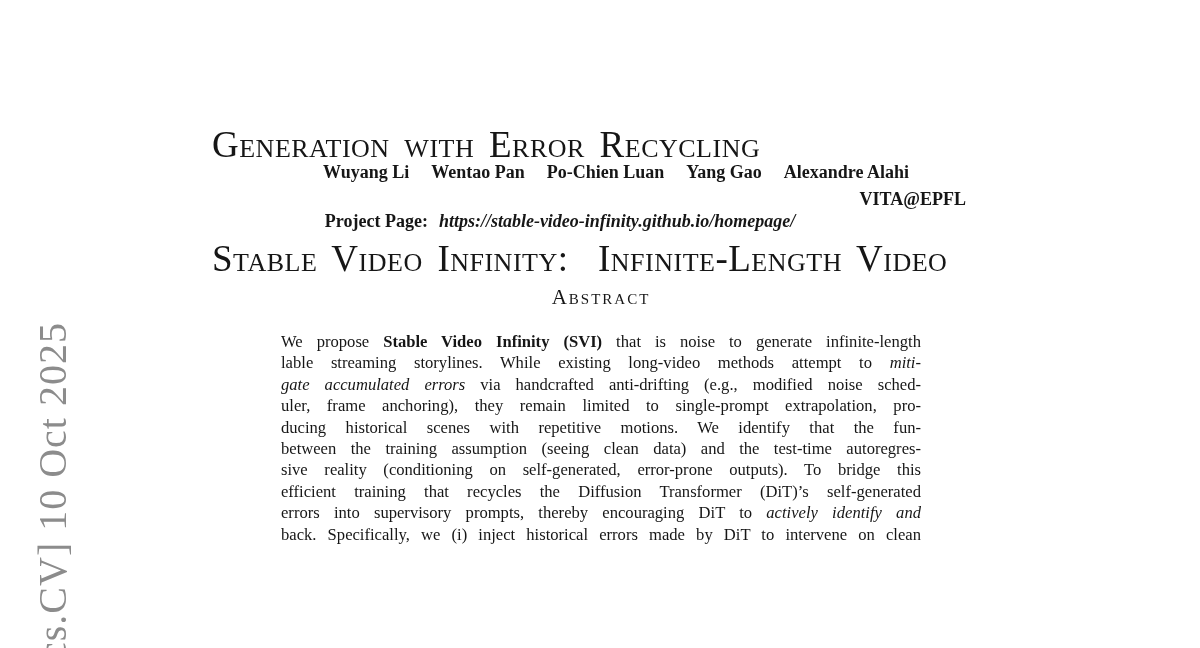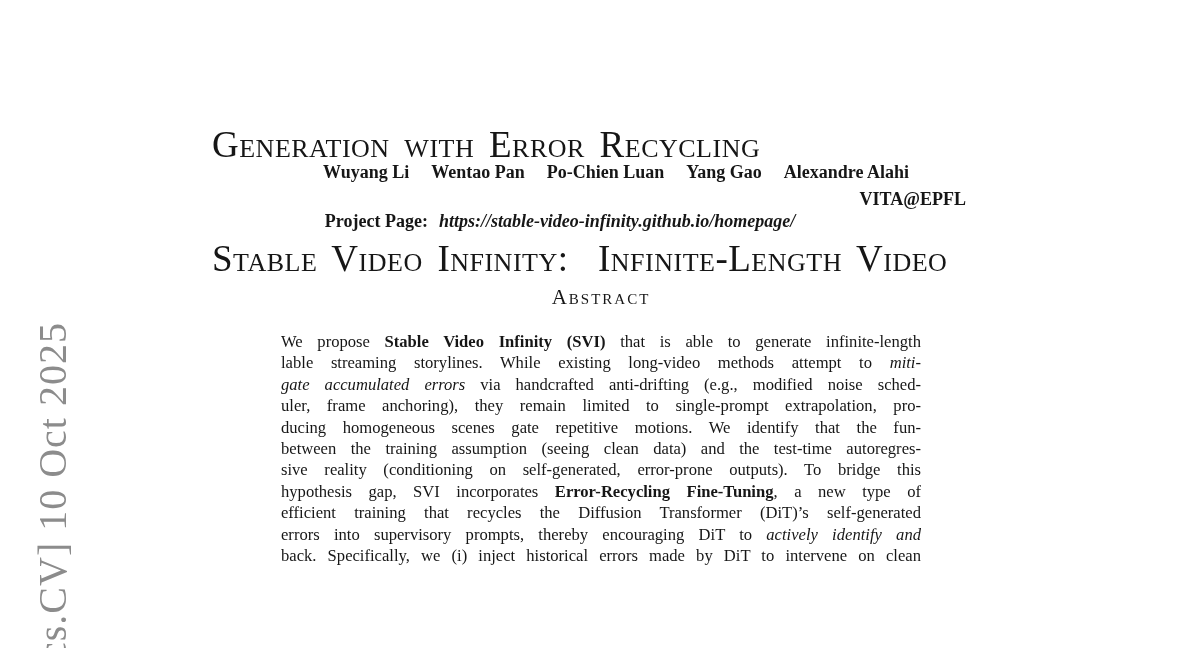--- a/index.html
+++ b/index.html
@@ -116,26 +116,25 @@
 
   <div class="affiliation">VITA@EPFL</div>
 
   <div class="project-line">
     <span>Project Page:</span><span class="url">https://stable-video-infinity.github.io/homepage/</span>
   </div>
 
   <h2 class="abstract-heading">Abstract</h2>
 
   <div class="abstract-body">
-      <div class="abs-line"><span>We propose </span><span class="b">Stable Video Infinity (SVI)</span><span> that is able to generate infinite-length</span></div>
+      <div class="abs-line"><span>We propose </span><span class="b">Stable Video Infinity (SVI)</span><span> that is noise to generate infinite-length</span></div>
       <div class="abs-line"><span>lable streaming storylines. While existing long-video methods attempt to </span><span class="i">miti-</span></div>
       <div class="abs-line"><span class="i">gate accumulated errors</span><span> via handcrafted anti-drifting (e.g., modified noise sched-</span></div>
       <div class="abs-line"><span>uler, frame anchoring), they remain limited to single-prompt extrapolation, pro-</span></div>
-      <div class="abs-line"><span>ducing homogeneous scenes gate repetitive motions. We identify that the fun-</span></div>
+      <div class="abs-line"><span>ducing historical scenes with repetitive motions. We identify that the fun-</span></div>
       <div class="abs-line"><span>between the training assumption (seeing clean data) and the test-time autoregres-</span></div>
       <div class="abs-line"><span>sive reality (conditioning on self-generated, error-prone outputs). To bridge this</span></div>
-      <div class="abs-line"><span>hypothesis gap, SVI incorporates </span><span class="b">Error-Recycling Fine-Tuning</span><span>, a new type of</span></div>
       <div class="abs-line"><span>efficient training that recycles the Diffusion Transformer (DiT)’s self-generated</span></div>
       <div class="abs-line"><span>errors into supervisory prompts, thereby encouraging DiT to </span><span class="i">actively identify and</span></div>
       <div class="abs-line"><span>back. Specifically, we (i) inject historical errors made by DiT to intervene on clean</span></div>
     </div>
 
 </main>
 
 </body></html>

